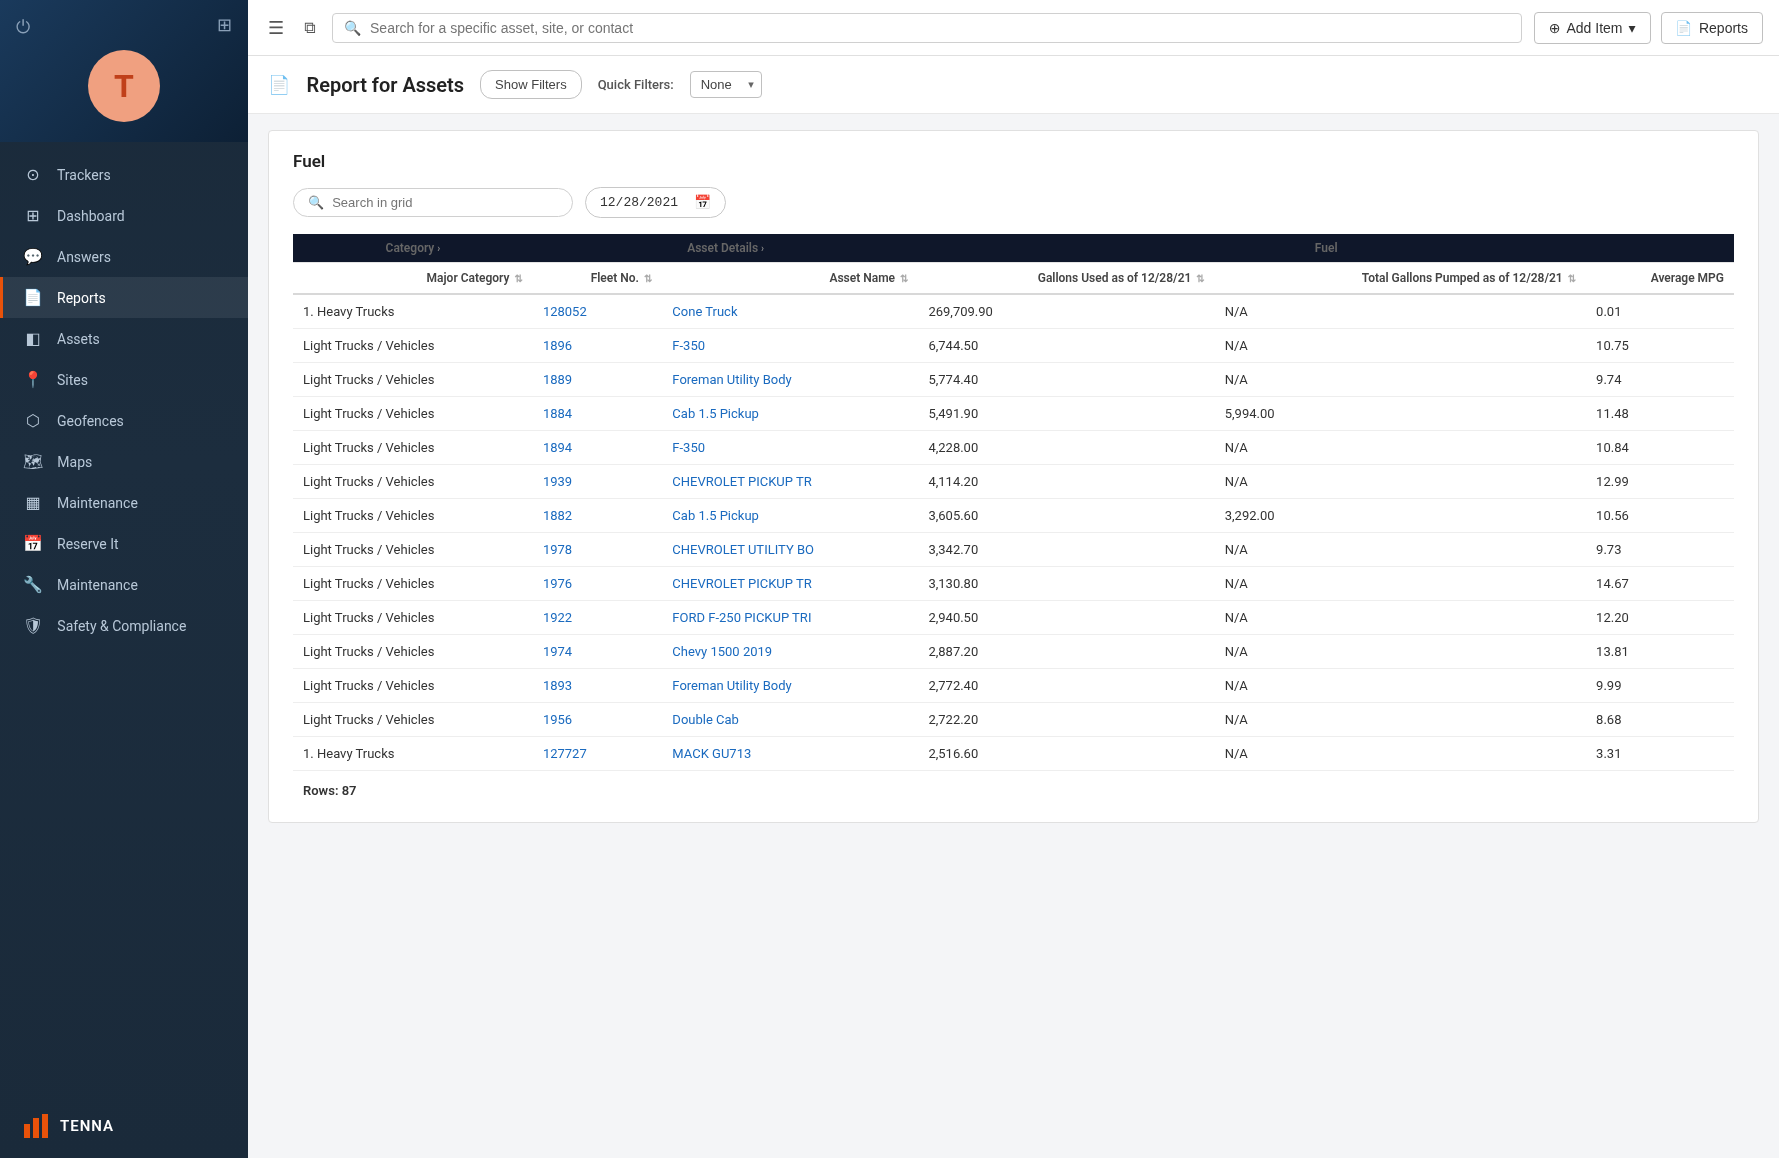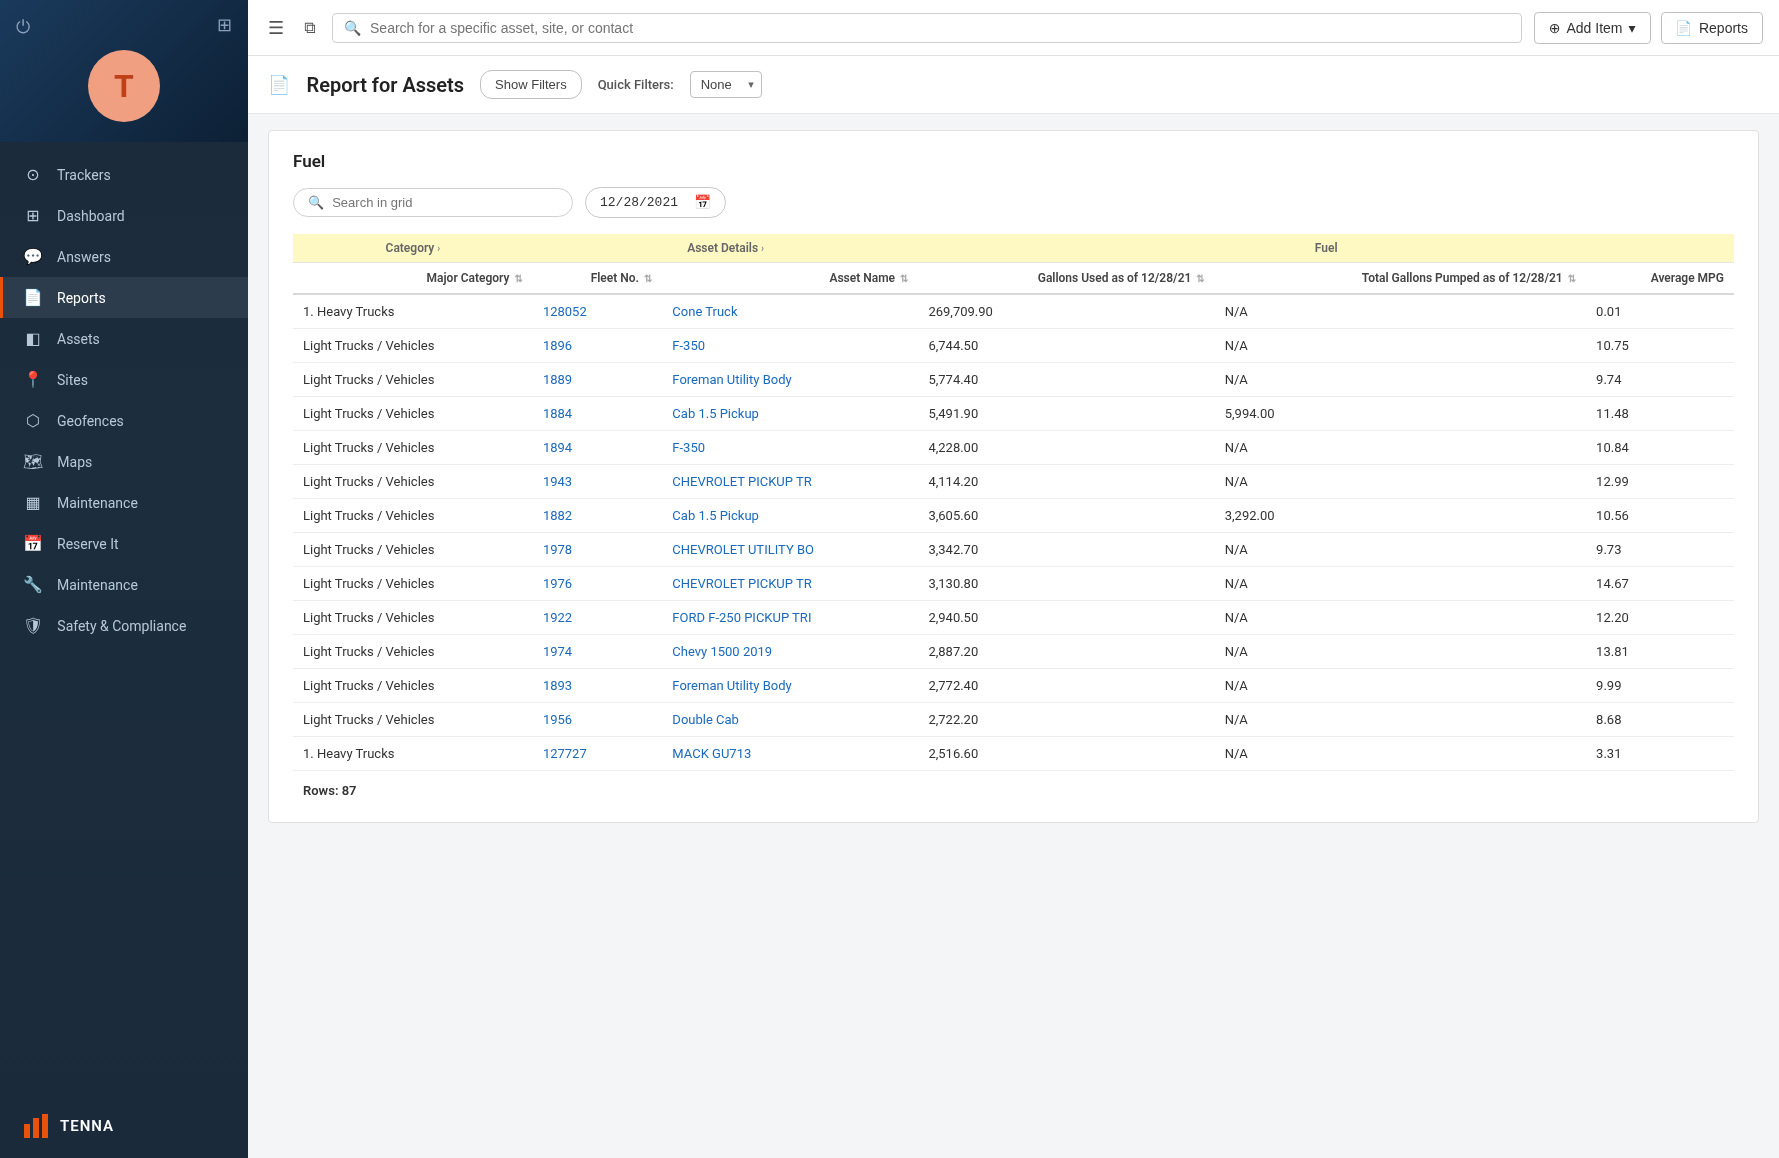--- a/index.html
+++ b/index.html
@@ -311,21 +311,21 @@
       font-size: 13px;
     }
     .link { color: #1a6abf; text-decoration: none; cursor: pointer; }
     .rows-count {
       font-size: 13px;
       font-weight: 600;
       color: #333;
       padding: 12px 10px 4px;
     }
     .group-header-row th {
-      background: #fef9c3;
+      background: #0f172a;
       color: #666;
       font-size: 12px;
       font-weight: 600;
       padding: 7px 10px;
       border-bottom: 1px solid #e4e4e4;
     }
     .chevron-icon { font-size: 10px; color: #888; }
   </style>
 </head>
 <body>
@@ -523,21 +523,21 @@
             <tr>
       <td>Light Trucks / Vehicles</td>
       <td><a class="link">1894</a></td>
       <td><a class="link">F-350</a></td>
       <td>4,228.00</td>
       <td>N/A</td>
       <td>10.84</td>
     </tr>
             <tr>
       <td>Light Trucks / Vehicles</td>
-      <td><a class="link">1943</a></td>
+      <td><a class="link">1939</a></td>
       <td><a class="link">CHEVROLET PICKUP TR</a></td>
       <td>4,114.20</td>
       <td>N/A</td>
       <td>12.99</td>
     </tr>
             <tr>
       <td>Light Trucks / Vehicles</td>
       <td><a class="link">1882</a></td>
       <td><a class="link">Cab 1.5 Pickup</a></td>
       <td>3,605.60</td>

